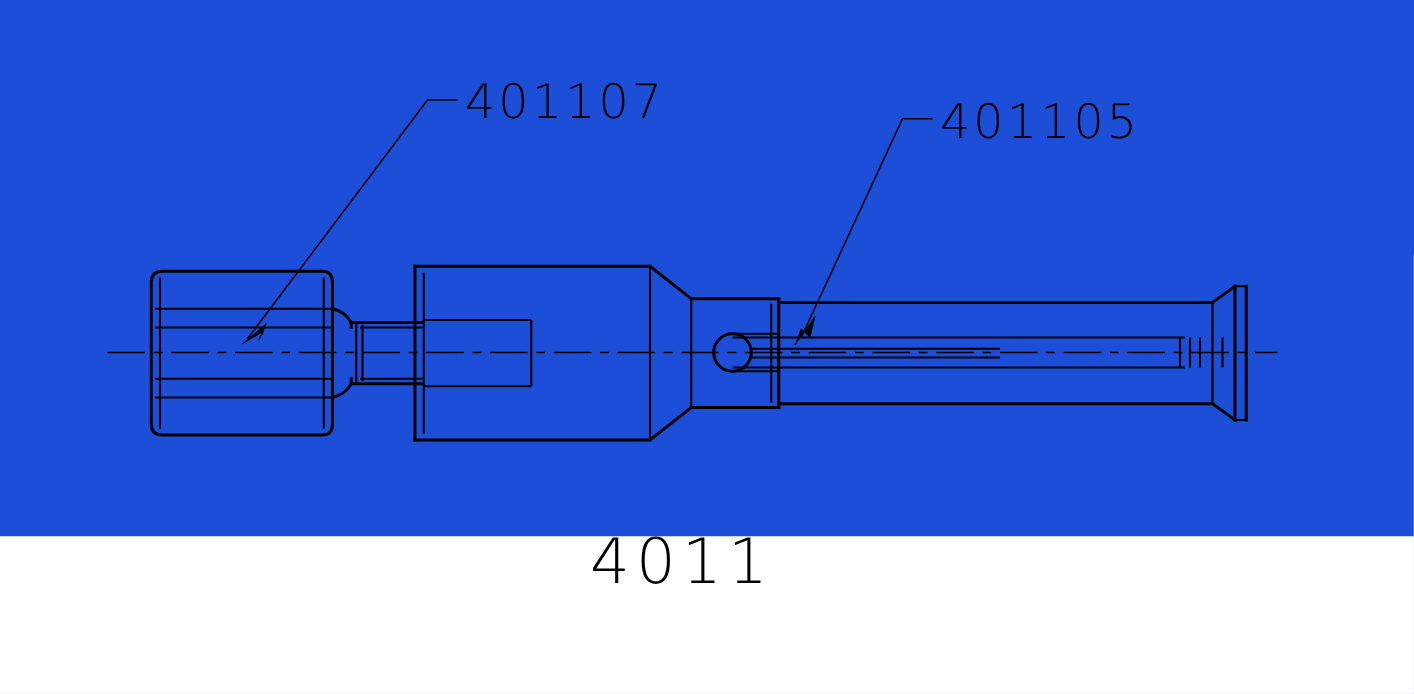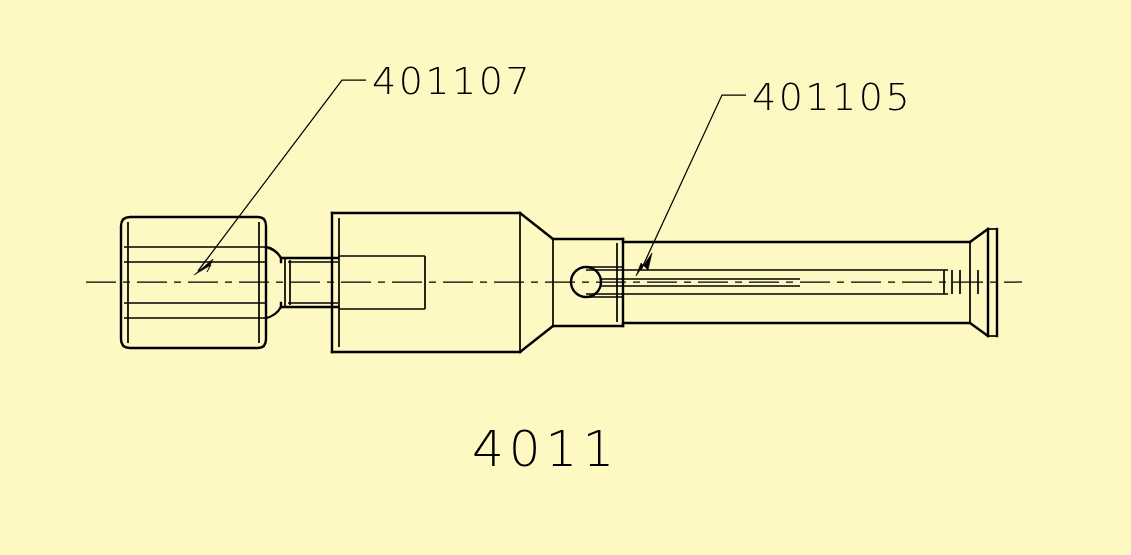--- a/index.html
+++ b/index.html
@@ -11,22 +11,22 @@
   body {
     width: 1131px;
     height: 555px;
     font-family: "Liberation Sans", sans-serif;
     overflow: hidden;
     position: relative;
   }
   #drawing-root {
     position: relative;
     width: 1131px;
-    height: 555px;
-    background: #fef9c3;
+    height: 429px;
+    background: #1d4ed8;
   }
   svg#drawing-canvas {
     display: block;
     width: 1131px;
     height: 555px;
   }
   .outline {
     fill: none;
     stroke: #000000;
     stroke-width: 2.4;

